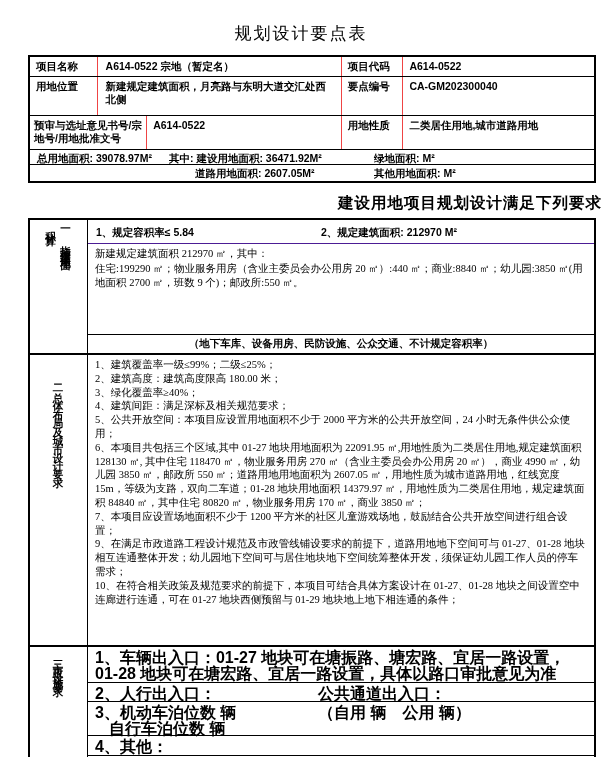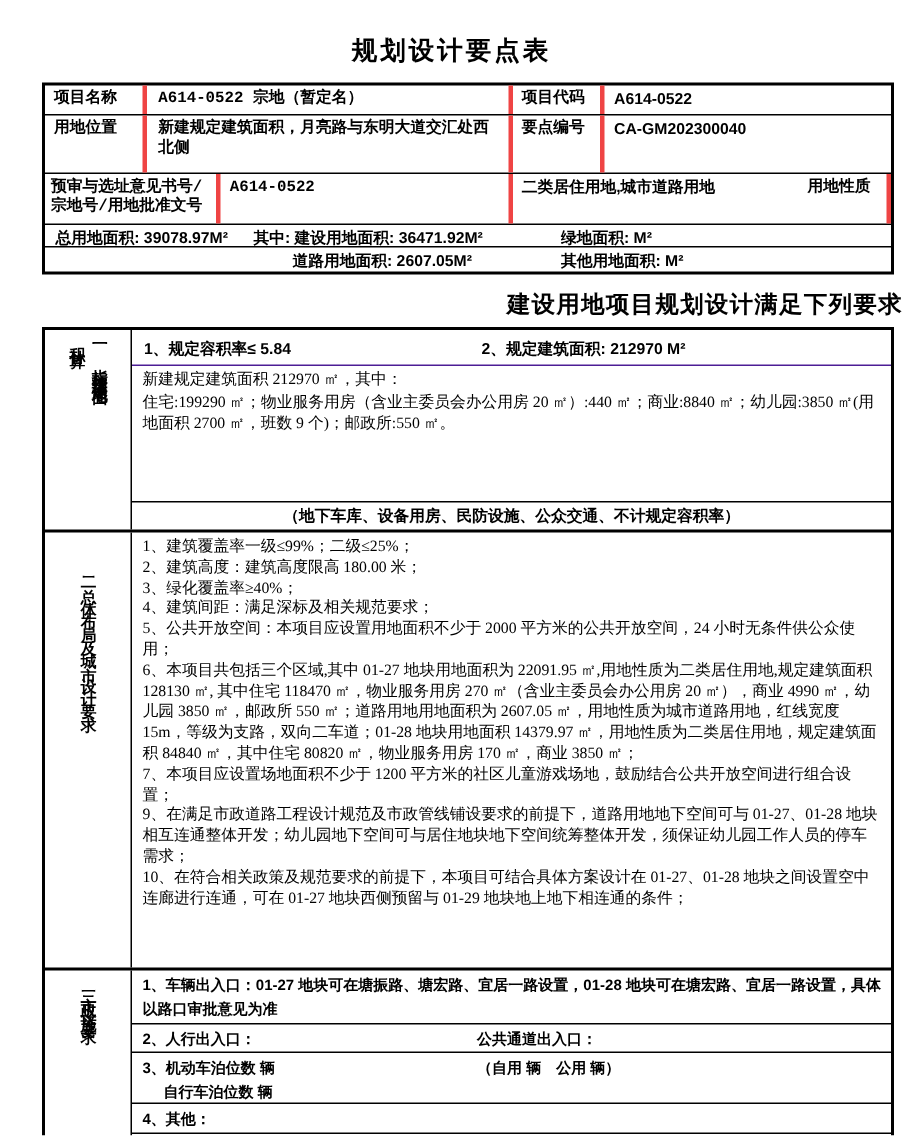--- a/index.html
+++ b/index.html
@@ -1,28 +1,28 @@
 <!DOCTYPE html>
 <html><head>
 <meta charset="utf-8">
 <style>
   html,body{margin:0;padding:0;background:#fff;}
   .page{position:relative;width:602px;height:757px;background:#fff;color:#000;
         overflow:hidden;font-family:"Liberation Sans",sans-serif;}
   .doc-title{position:absolute;top:22px;left:0;width:602px;text-align:center;
-        font-size:17px;font-weight:bold;letter-spacing:2px;}
+        font-size:17px;font-weight:normal;letter-spacing:2px;}
   .subtitle{position:absolute;top:193px;left:0;width:602px;text-align:right;
         font-size:15.5px;font-weight:bold;letter-spacing:1px;}
   .tbl{position:absolute;left:28px;width:568px;border:2px solid #000;box-sizing:border-box;background:#fff;}
   #t1{top:55px;height:128px;}
   #t2{top:218px;height:541px;border-bottom:none;}
   .row{display:flex;border-bottom:1px solid #000;box-sizing:border-box;}
   .row:last-child{border-bottom:none;text-align:right;}
   .cell{box-sizing:border-box;padding:3px 6px 0 6px;font-size:10.5px;font-weight:bold;line-height:13px;overflow:hidden;}
-  .br{border-right:3px solid #ef4444;font-family:Liberation Mono, monospace;}
+  .br{border-right:1px solid #ef4444;}
   .r1{height:20px;}.r2{height:39px;}.r3{height:34px;}.r4{height:15px;}.r5{height:15px;}
   .c1{width:68px;}.c2{width:246px;padding-left:8px;padding-right:8px;}
   .c3{width:62px;}.c4{width:192px;}
   .c1w{width:118px;padding-left:4px;padding-right:4px;}.c2n{width:196px;}
   .arearow{position:relative;font-size:10.5px;font-weight:bold;}
   .arearow span{position:absolute;top:2px;white-space:nowrap;}
   .a-left{left:7px;}.a-mid{left:139px;}.a-road{left:165px;}.a-right{left:344px;}
   
   .sec{display:flex;border-bottom:2px solid #000;box-sizing:border-box;}
   .sec1{height:135px;}.sec2{height:292px;}.sec3{height:114px;border-bottom:none;}
@@ -35,21 +35,21 @@
   .sec-c{flex:1;box-sizing:border-box;overflow:hidden;}
   .serif{font-family:"Liberation Serif","DejaVu Serif",serif;font-weight:normal;}
   .s1a{position:relative;height:24px;border-bottom:1px solid #4c1d95;box-sizing:border-box;
        font-size:10.5px;font-weight:bold;padding:6px 6px 0 8px;}
   .s1a .half2{position:absolute;left:233px;top:6px;white-space:nowrap;}
   .s1b{height:91px;border-bottom:1px solid #000;box-sizing:border-box;
        font-size:10.5px;line-height:14.5px;padding:3px 7px 0 7px;}
   .s1c{height:18px;box-sizing:border-box;text-align:center;font-size:10.5px;font-weight:bold;padding-top:2px;}
   .s2c{padding:3px 6px 0 7px;font-size:10.5px;line-height:13.8px;}
   .s2item{margin:0;}
-  .s3row{box-sizing:border-box;border-bottom:1px solid #000;font-size:10px;font-weight:bold;
+  .s3row{box-sizing:border-box;border-bottom:1px solid #000;font-size:16px;font-weight:bold;
          padding:3px 6px 0 7px;position:relative;line-height:15.5px;}
   .s3r1{height:36px;}
   .s3r2{height:19px;}
   .s3r3{height:34px;}
   .s3r4{height:20px;}
   .s3row .col2{position:absolute;left:230px;top:3px;white-space:nowrap;}
   .indent{padding-left:14px;}
   .cliprow{height:5px;border-bottom:none;position:relative;}
 </style>
 </head>
@@ -68,22 +68,22 @@
     </div>
     <div class="row r2">
       <div class="cell c1 br">用地位置</div>
       <div class="cell c2 br">新建规定建筑面积，月亮路与东明大道交汇处西北侧</div>
       <div class="cell c3 br">要点编号</div>
       <div class="cell c4">CA-GM202300040</div>
     </div>
     <div class="row r3">
       <div class="cell c1w br">预审与选址意见书号/宗地号/用地批准文号</div>
       <div class="cell c2n br">A614-0522</div>
+      <div class="cell c3 br">用地性质</div>
       <div class="cell c4">二类居住用地,城市道路用地</div>
-      <div class="cell c3 br">用地性质</div>
     </div>
     <div class="row r4 arearow">
       <span class="a-left">总用地面积: 39078.97M²</span>
       <span class="a-mid">其中: 建设用地面积: 36471.92M²</span>
       <span class="a-right">绿地面积: M²</span>
     </div>
     <div class="row r5 arearow">
       <span class="a-road">道路用地面积: 2607.05M²</span>
       <span class="a-right">其他用地面积: M²</span>
     </div>

